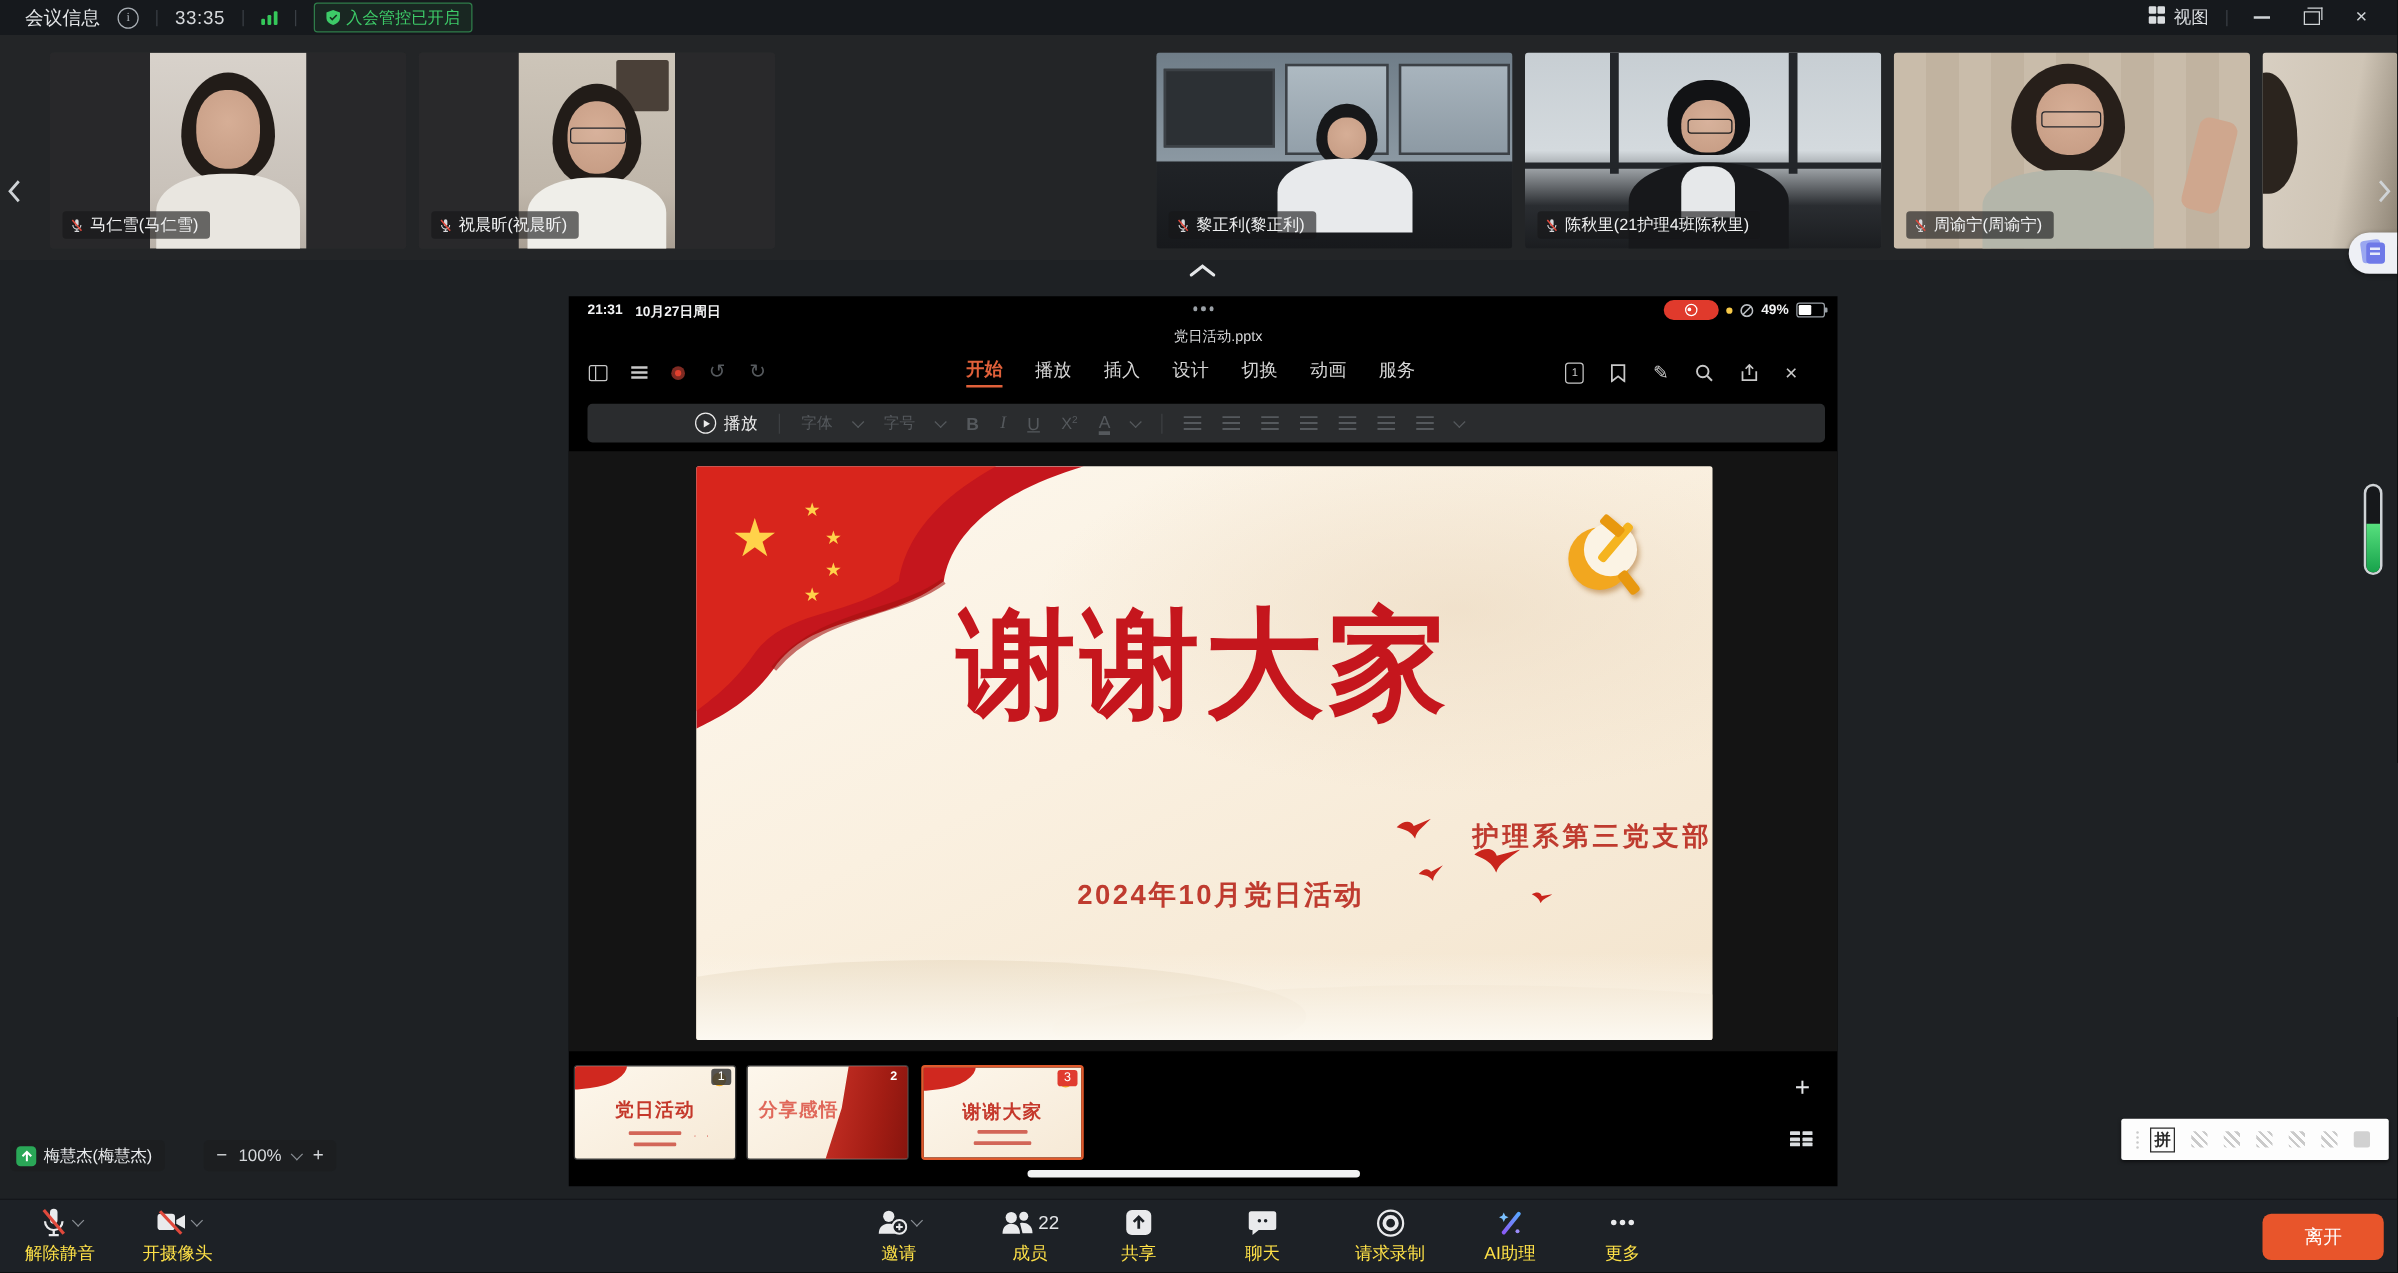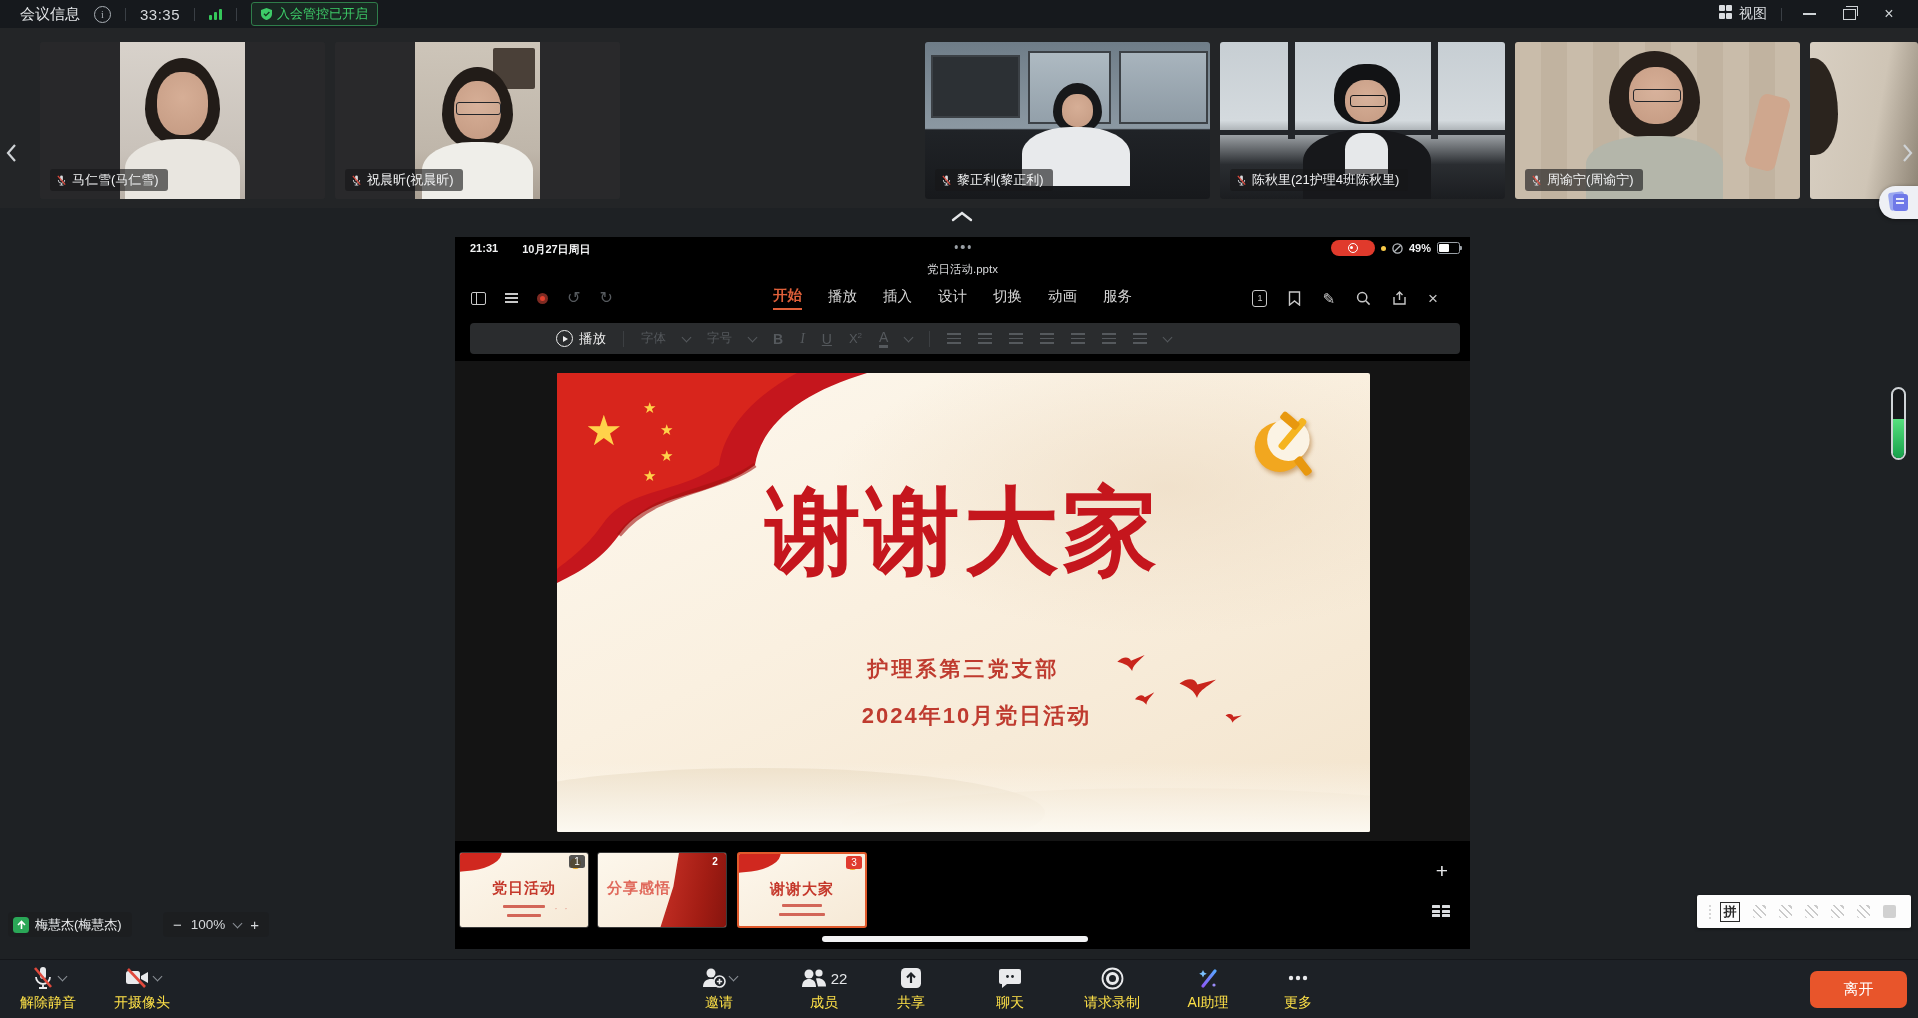--- a/index.html
+++ b/index.html
@@ -82,33 +82,33 @@
   .s7{background:linear-gradient(100deg,#d8cfc2 0%,#cfc5b6 60%,#8d8374 100%);}
   .s7 .hair{left:-20%;top:10%;width:46%;height:62%;background:#2b241e;}
   .namepill{position:absolute;left:10px;bottom:8px;display:flex;align-items:center;gap:5px;
             background:rgba(22,22,24,.62);border-radius:3px;padding:2px 9px 2px 6px;}
   .namepill span{font-size:13px;color:#f0f1f2;white-space:nowrap;}
   .strip-arrow{position:absolute;top:110px;width:22px;height:30px;display:flex;align-items:center;
                justify-content:center;color:#cfd3d6;}
   .collapse{position:absolute;left:946px;top:206px;width:32px;height:20px;display:flex;align-items:center;justify-content:center;}
   
   .shared{position:absolute;left:455px;top:237px;width:1015px;height:712px;background:#000;}
-  .st-left{position:absolute;left:15px;top:5px;display:flex;gap:24px;font-size:11px;font-weight:bold;color:#f2f3f4;}
+  .st-left{position:absolute;left:15px;top:5px;display:flex;gap:10px;font-size:11px;font-weight:bold;color:#f2f3f4;}
   .st-dots{position:absolute;left:50%;top:8px;transform:translateX(-50%);display:flex;gap:3px;}
   .st-dots i{width:3.5px;height:3.5px;border-radius:50%;background:#9aa0a6;}
   .st-right{position:absolute;right:10px;top:3px;display:flex;align-items:center;gap:6px;}
   .recpill{width:44px;height:16px;border-radius:8px;background:#e03a2c;display:flex;align-items:center;justify-content:center;}
   .recring{width:8px;height:8px;border:1.5px solid #fff;border-radius:50%;position:relative;}
   .recring:after{content:"";position:absolute;left:1.5px;top:1.5px;width:3px;height:3px;border-radius:50%;background:#fff;}
   .ydot{width:5px;height:5px;border-radius:50%;background:#f7c948;}
   .batpct{font-size:11px;font-weight:bold;color:#f2f3f4;}
   .bat{width:21px;height:10px;border:1px solid #9aa0a6;border-radius:2.5px;position:relative;}
   .bat i{position:absolute;left:1px;top:1px;bottom:1px;width:48%;background:#fff;border-radius:1px;}
   .bat:after{content:"";position:absolute;right:-3px;top:2.5px;width:2px;height:4px;background:#9aa0a6;border-radius:0 1px 1px 0;}
-  .doc-title{position:absolute;left:0;top:25px;width:100%;text-align:center;font-size:11.5px;color:#d9dadc;}
+  .doc-title{position:absolute;left:0;top:25px;width:100%;text-align:center;font-size:11.5px;color:#d9dadc;padding-left:12px;}
   .wps-left{position:absolute;left:16px;top:49px;display:flex;align-items:center;gap:19px;height:24px;}
   .wps-tabs{position:absolute;left:318px;top:49px;display:flex;align-items:center;gap:26px;height:24px;}
   .wtab{font-size:14.5px;color:#d6d6d6;padding-bottom:3px;}
   .wtab.active{color:#e0603a;font-weight:bold;border-bottom:2.5px solid #e0603a;}
   .wps-right{position:absolute;right:32px;top:49px;display:flex;align-items:center;gap:21px;height:24px;color:#c8c8c8;}
   .pagebox{width:13px;height:15px;border:1.4px solid #c8c8c8;border-radius:3px;font-size:9px;display:flex;
            align-items:center;justify-content:center;color:#c8c8c8;}
   .gico{font-size:15px;color:#c8c8c8;line-height:1;}
   .dimico{color:#565a5e;font-size:16px;line-height:1;}
   .sbico{width:13px;height:11px;border:1.4px solid #c8c8c8;border-radius:2px;position:relative;}
@@ -130,21 +130,21 @@
   
   .canvas{position:absolute;left:0;top:124px;width:100%;height:480px;background:#141414;}
   .slide{position:absolute;left:102px;top:136px;width:813px;height:459px;overflow:hidden;border-radius:2px;
          background:linear-gradient(155deg,#fdf8ee 0%,#faf0e0 45%,#f3e4cd 100%);}
   .cloud{position:absolute;left:30%;top:-10%;width:90%;height:70%;border-radius:50%;
          background:radial-gradient(ellipse at center,rgba(233,214,188,.55),rgba(233,214,188,0) 65%);}
   .flag{position:absolute;left:0;top:0;width:360px;height:215px;}
   .emblem{position:absolute;right:42px;top:28px;width:88px;height:92px;filter:drop-shadow(2px 3px 2px rgba(160,90,10,.45));}
   .sl-title{position:absolute;left:0;top:96px;width:100%;text-align:center;font-size:95px;font-weight:bold;
             color:#c5161d;letter-spacing:4px;font-family:"Liberation Serif","DejaVu Serif",serif;}
-  .sl-sub1{position:absolute;left:0;top:282px;width:100%;text-align:center;font-size:21px;font-weight:bold;color:#bf3b2f;letter-spacing:3px;}
+  .sl-sub1{position:absolute;left:0;top:282px;width:100%;text-align:right;font-size:21px;font-weight:bold;color:#bf3b2f;letter-spacing:3px;}
   .sl-sub2{position:absolute;left:0;top:328px;width:100%;text-align:center;font-size:22px;font-weight:bold;color:#bf3b2f;letter-spacing:2px;margin-left:13px;}
   .birds{position:absolute;left:560px;top:282px;width:160px;height:90px;}
   .bird{position:absolute;fill:#c9251c;}
   .mountain{position:absolute;bottom:-26px;border-radius:50%;opacity:.5;}
   .m1{left:-10%;width:70%;height:90px;background:#e3d3b8;}
   .m2{left:35%;width:80%;height:70px;background:#ead9bd;opacity:.4;}
   .fog{position:absolute;left:0;bottom:0;width:100%;height:70px;background:linear-gradient(rgba(253,250,243,0),rgba(253,250,243,.95));}
   
   .thumb{position:absolute;top:615px;width:130px;height:76px;background:linear-gradient(150deg,#fdf7ec,#f6e9d6);
          border-radius:3px;overflow:hidden;border:1px solid #3a3a3a;box-sizing:border-box;}

